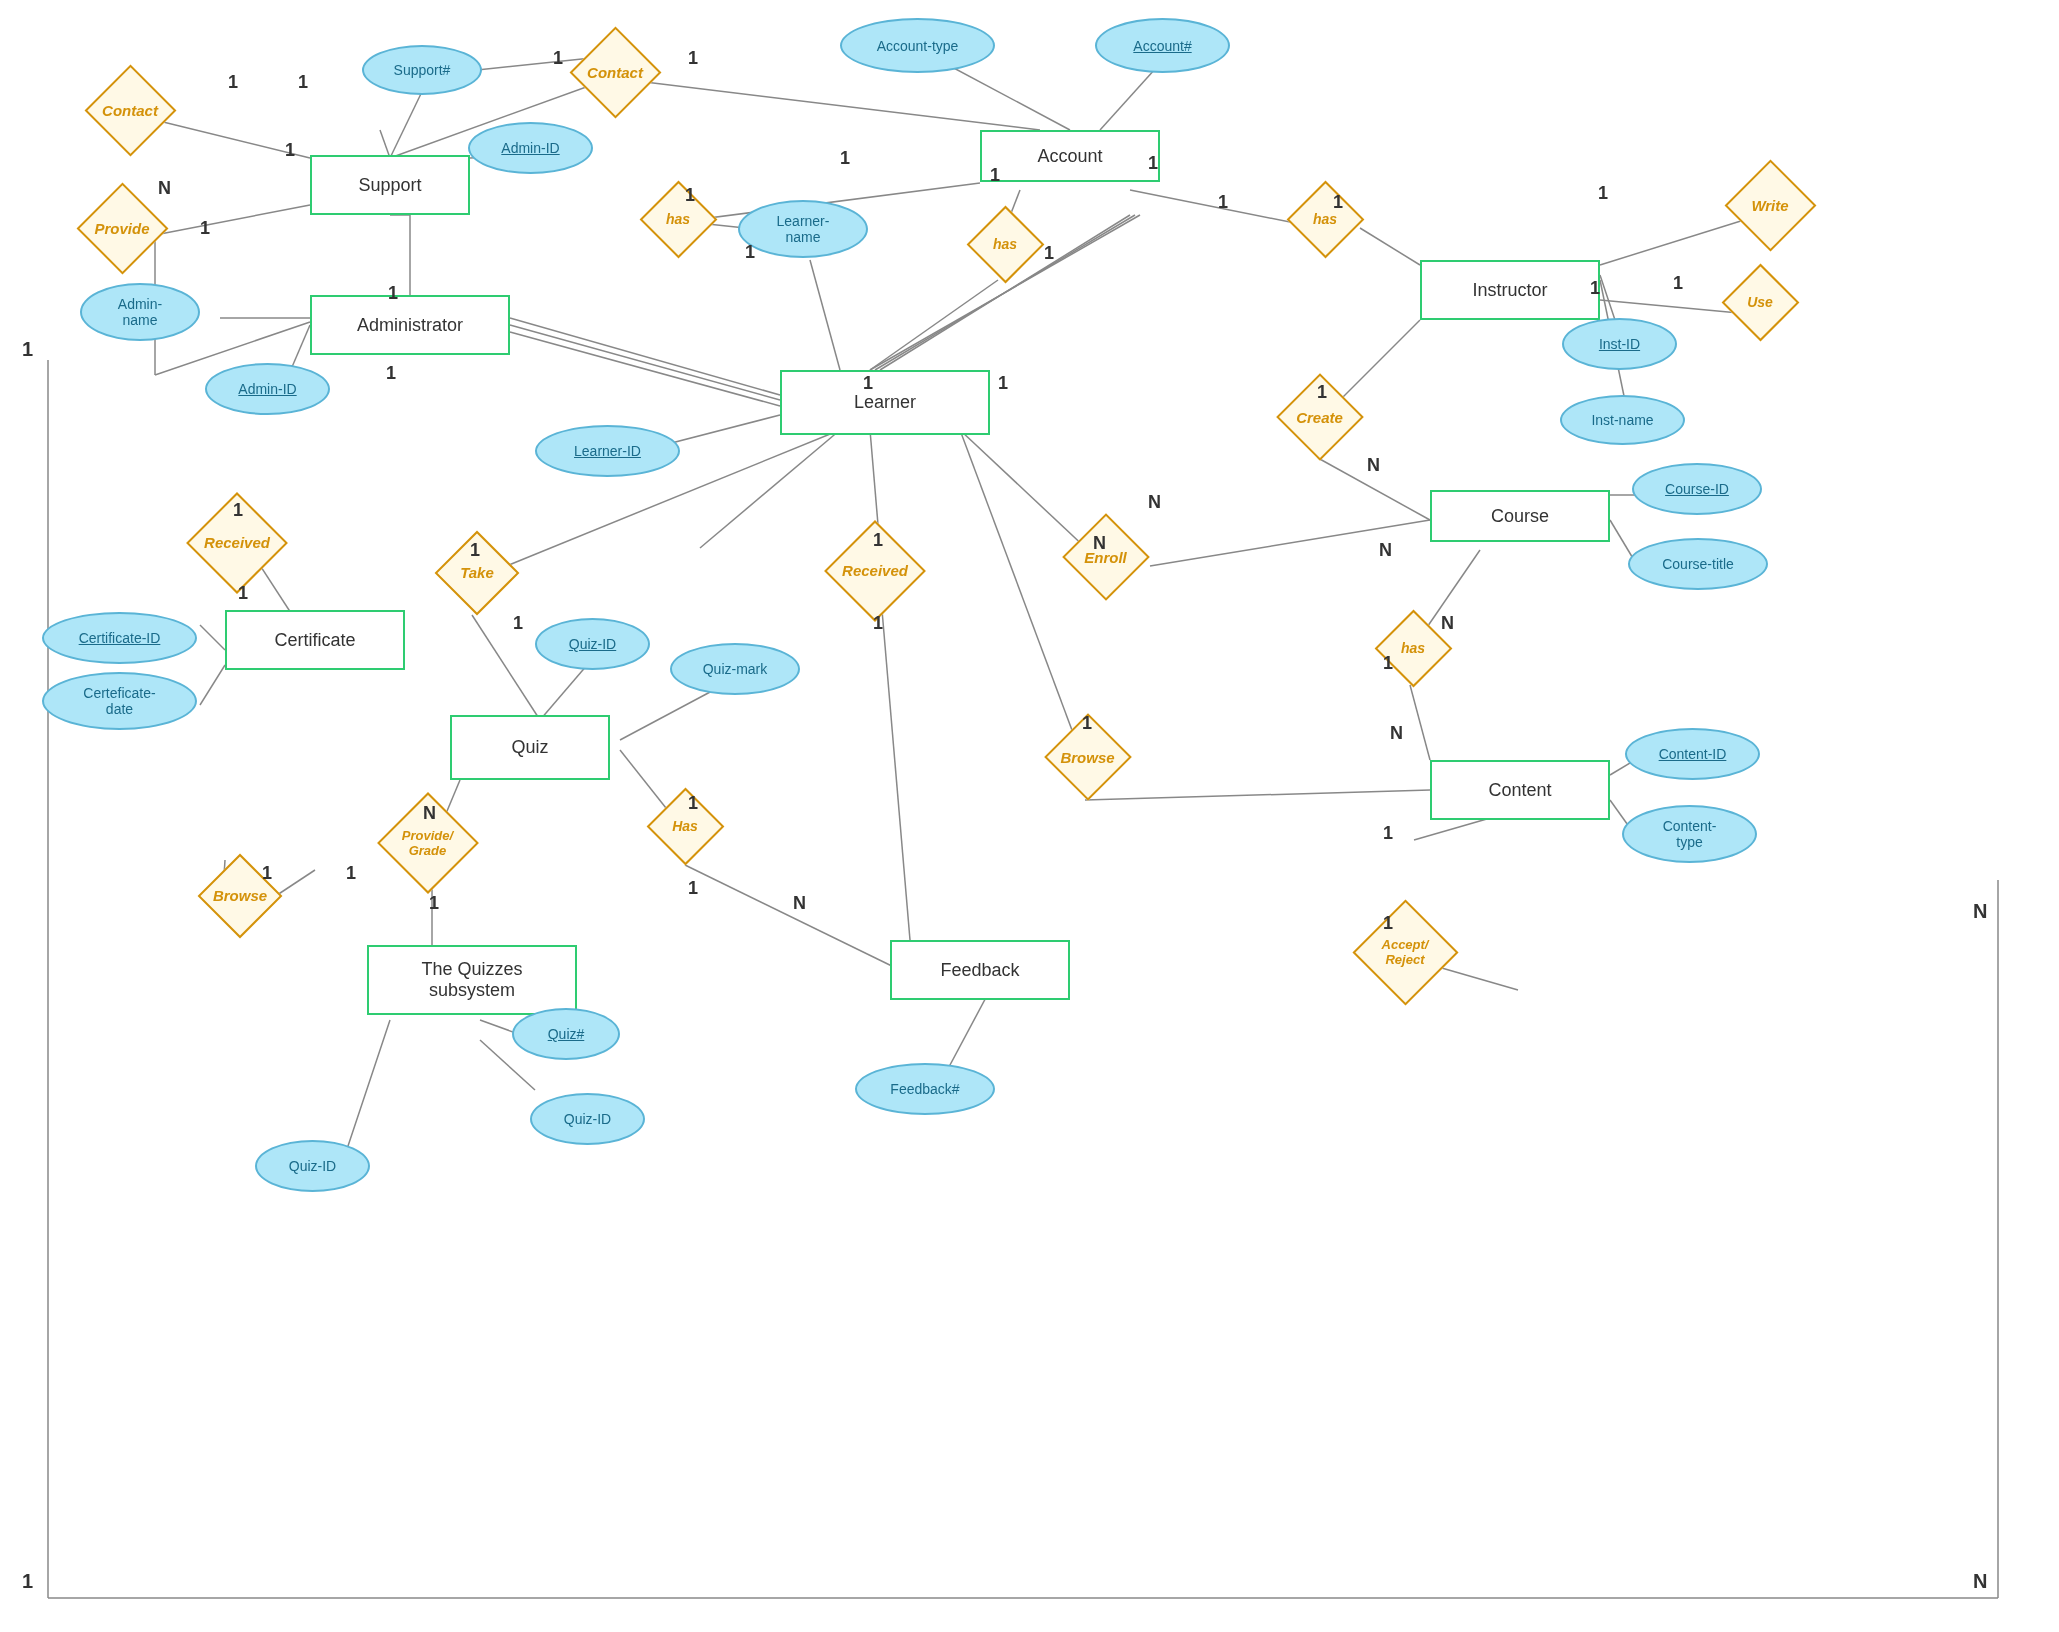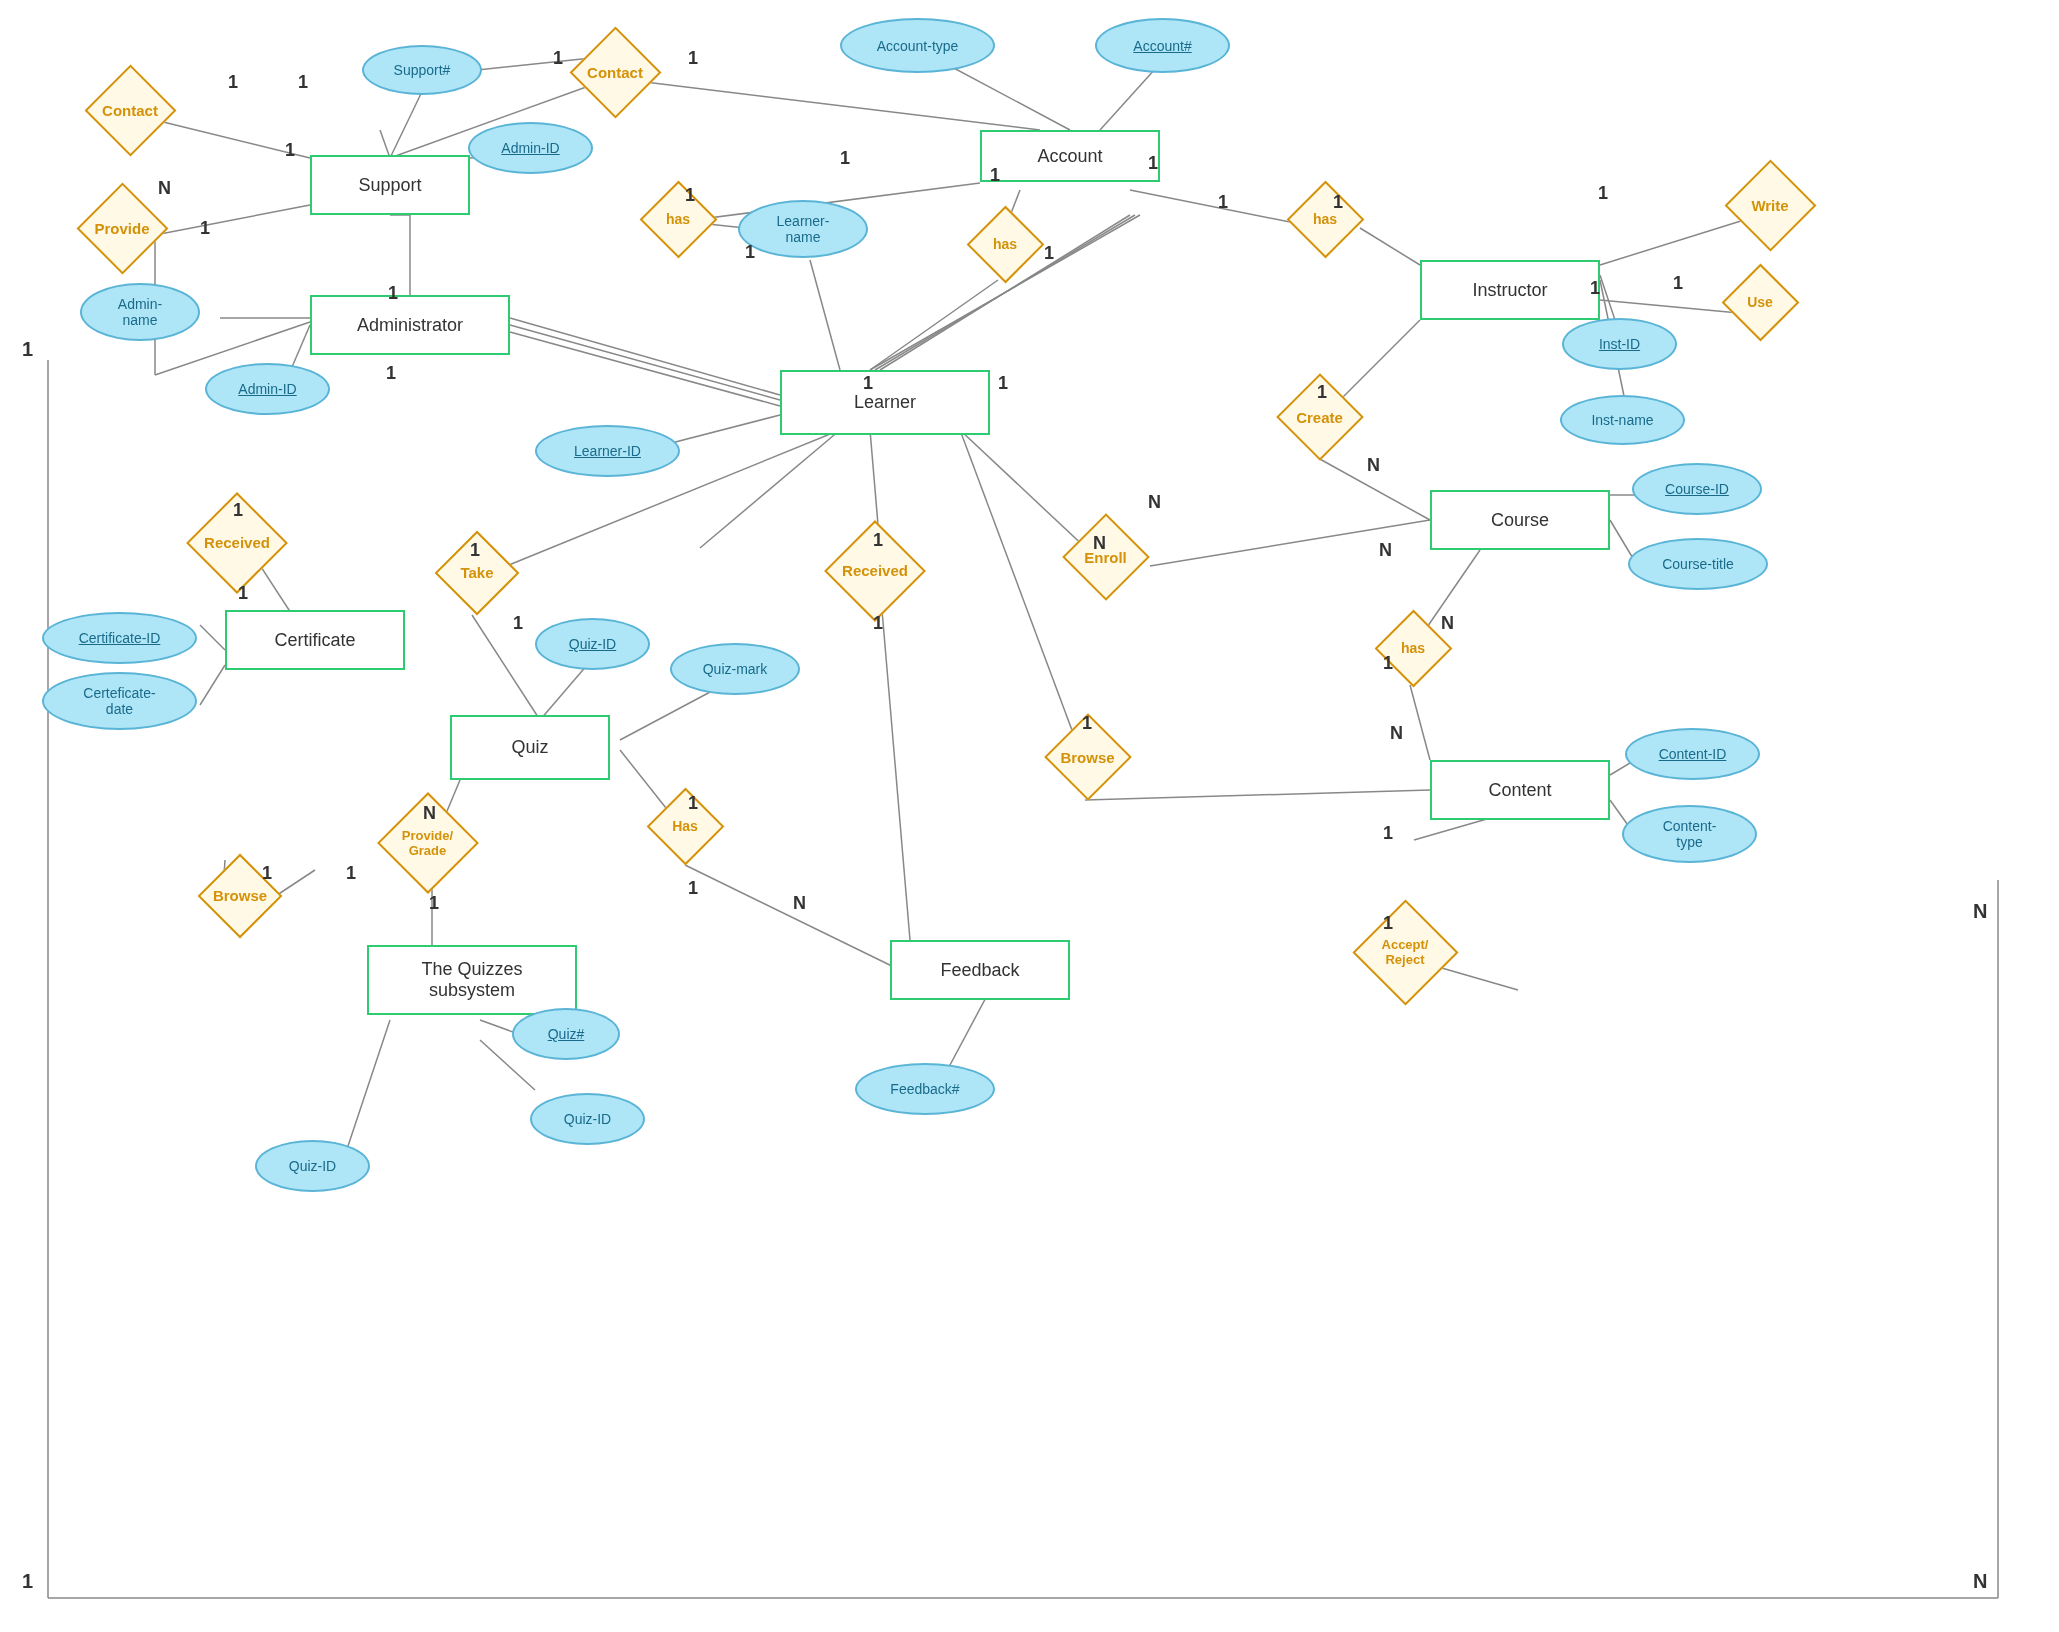--- a/index.html
+++ b/index.html
@@ -34,20 +34,21 @@
     
     .attribute.key-attr {
       text-decoration: underline;
     }
     
     .diamond-container {
       position: absolute;
       display: flex;
       align-items: center;
       justify-content: center;
+      font-style: italic;
     }
     
     .diamond-shape {
       position: absolute;
       transform: rotate(45deg);
       border: 2px solid #d4920a;
       background: #fff9e6;
     }
     
     .diamond-text {
@@ -221,21 +222,21 @@
 </div>
 <div class="entity" style="left:310px;top:295px;width:200px;height:60px">
   <span>Administrator</span>
 </div>
 <div class="entity" style="left:780px;top:370px;width:210px;height:65px">
   <span>Learner</span>
 </div>
 <div class="entity" style="left:1420px;top:260px;width:180px;height:60px">
   <span>Instructor</span>
 </div>
-<div class="entity" style="left:1430px;top:490px;width:180px;height:60px">
+<div class="entity" style="left:1430px;top:490px;width:180px;height:52px">
   <span>Course</span>
 </div>
 <div class="entity" style="left:1430px;top:760px;width:180px;height:60px">
   <span>Content</span>
 </div>
 <div class="entity" style="left:225px;top:610px;width:180px;height:60px">
   <span>Certificate</span>
 </div>
 <div class="entity" style="left:450px;top:715px;width:160px;height:65px">
   <span>Quiz</span>

